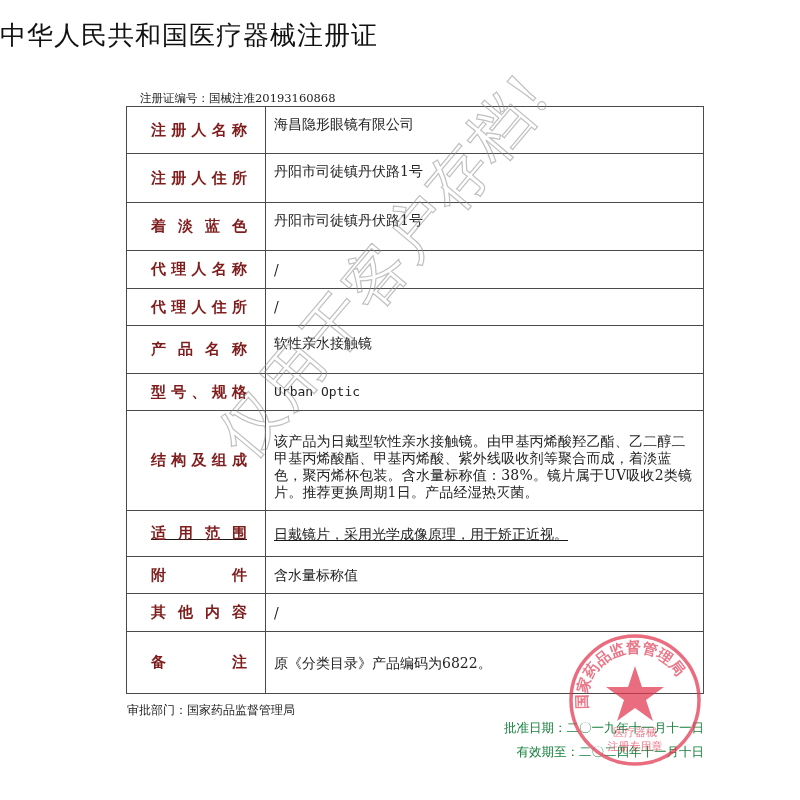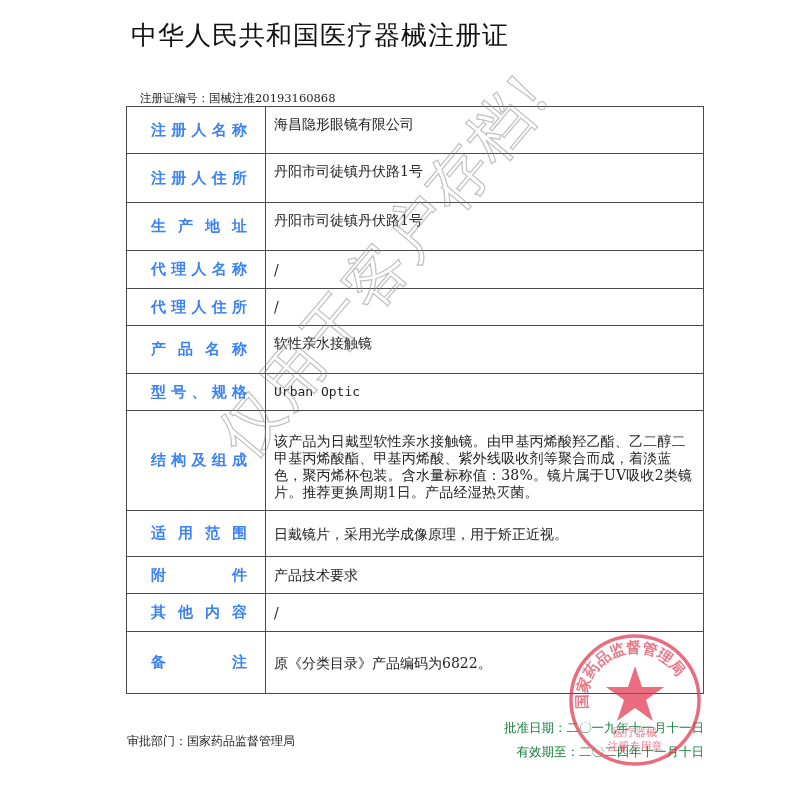--- a/index.html
+++ b/index.html
@@ -13,21 +13,20 @@
       position: relative;
       overflow: hidden;
       font-family: "DejaVu Serif", "Liberation Serif", serif;
       color: #1a1a1a;
     }
     .title {
       position: absolute;
       top: 18px;
       left: 0;
       width: 640px;
-      text-align: center;
       font-family: "DejaVu Sans", "Liberation Sans", sans-serif;
       font-size: 26px;
       letter-spacing: 1px;
       color: #111;
     }
     .cert-no {
       position: absolute;
       top: 91px;
       left: 140px;
       font-size: 11.5px;
@@ -46,21 +45,21 @@
       border: 1.5px solid #4a4a4a;
       padding: 0;
       vertical-align: top;
     }
     .cert-table td.label {
       width: 139px;
       vertical-align: middle;
       font-family: "DejaVu Sans", "Liberation Sans", sans-serif;
       font-weight: bold;
       font-size: 15px;
-      color: #3b82f6;
+      color: #7f1d1d;
       padding-left: 24px;
       padding-right: 18px;
       box-sizing: border-box;
     }
     .cert-table td.label.spread {
       text-align: justify;
       text-align-last: justify;
     }
     .cert-table td.value {
       font-family: "DejaVu Serif", "Liberation Serif", serif;
@@ -79,21 +78,21 @@
     }
     .cert-table td.value.para {
       padding-top: 22px;
       line-height: 17px;
       font-size: 14px;
       letter-spacing: 0.2px;
     }
     .footer-dept {
       position: absolute;
       left: 127px;
-      top: 733px;
+      top: 702px;
       font-size: 12px;
       color: #222;
     }
     .footer-dates {
       position: absolute;
       right: 96px;
       top: 716px;
       text-align: right;
       font-size: 12.5px;
       color: #15803d;
@@ -136,21 +135,21 @@
   <tbody>
       <tr style="height:47px;">
     <td class="label spread">注册人名称</td>
     <td class="value">海昌隐形眼镜有限公司</td>
   </tr>
   <tr style="height:49px;">
     <td class="label spread">注册人住所</td>
     <td class="value">丹阳市司徒镇丹伏路1号</td>
   </tr>
   <tr style="height:48px;">
-    <td class="label spread">生产地址</td>
+    <td class="label spread">着淡蓝色</td>
     <td class="value">丹阳市司徒镇丹伏路1号</td>
   </tr>
   <tr style="height:38px;">
     <td class="label spread">代理人名称</td>
     <td class="value vmid">/</td>
   </tr>
   <tr style="height:37px;padding-left:8px;">
     <td class="label spread">代理人住所</td>
     <td class="value vmid">/</td>
   </tr>
@@ -159,27 +158,27 @@
     <td class="value">软性亲水接触镜</td>
   </tr>
   <tr style="height:37px;padding-left:20px;">
     <td class="label spread">型号、规格</td>
     <td class="value mono vmid">Urban Optic</td>
   </tr>
   <tr style="height:100px;">
     <td class="label spread">结构及组成</td>
     <td class="value para">该产品为日戴型软性亲水接触镜。由甲基丙烯酸羟乙酯、乙二醇二甲基丙烯酸酯、甲基丙烯酸、紫外线吸收剂等聚合而成，着淡蓝色，聚丙烯杯包装。含水量标称值：38%。镜片属于UV吸收2类镜片。推荐更换周期1日。产品经湿热灭菌。</td>
   </tr>
-  <tr style="height:46px;">
+  <tr style="height:46px;text-decoration:underline;">
     <td class="label spread">适用范围</td>
     <td class="value vmid">日戴镜片，采用光学成像原理，用于矫正近视。</td>
   </tr>
   <tr style="height:37px;">
     <td class="label spread">附件</td>
-    <td class="value vmid">产品技术要求</td>
+    <td class="value vmid">含水量标称值</td>
   </tr>
   <tr style="height:38px;">
     <td class="label spread">其他内容</td>
     <td class="value vmid">/</td>
   </tr>
   <tr style="height:62px;">
     <td class="label spread">备注</td>
     <td class="value vmid">原《分类目录》产品编码为6822。</td>
   </tr>
 </tbody>

